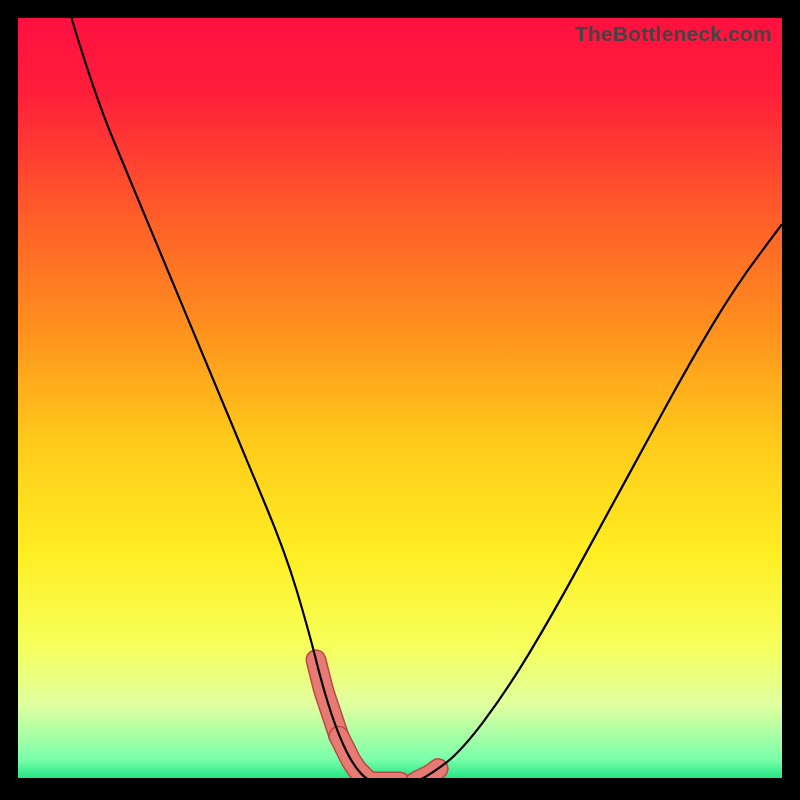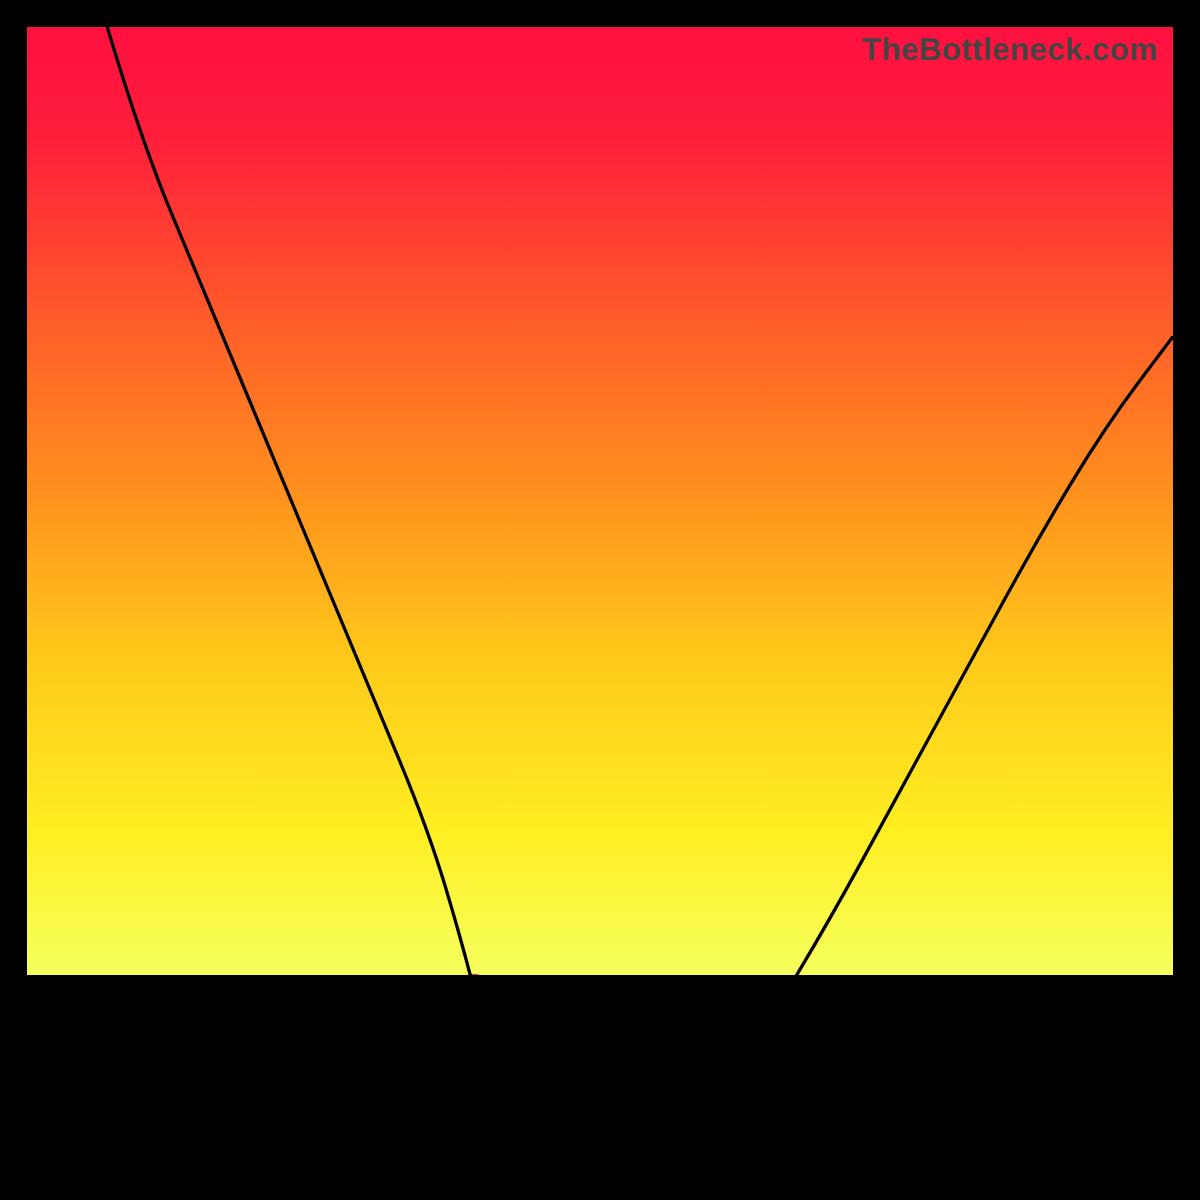--- a/index.html
+++ b/index.html
@@ -14,21 +14,21 @@
   .frame {
     position: absolute;
     inset: 0;
     background: #000;
   }
   .plot {
     position: absolute;
     left: 18px;
     top: 18px;
     width: 764px;
-    height: 632px;
+    height: 760px;
     overflow: hidden;
   }
   .watermark {
     position: absolute;
     top: 4px;
     right: 10px;
     color: #444;
     font-size: 21px;
     font-weight: 600;
     letter-spacing: 0.2px;

